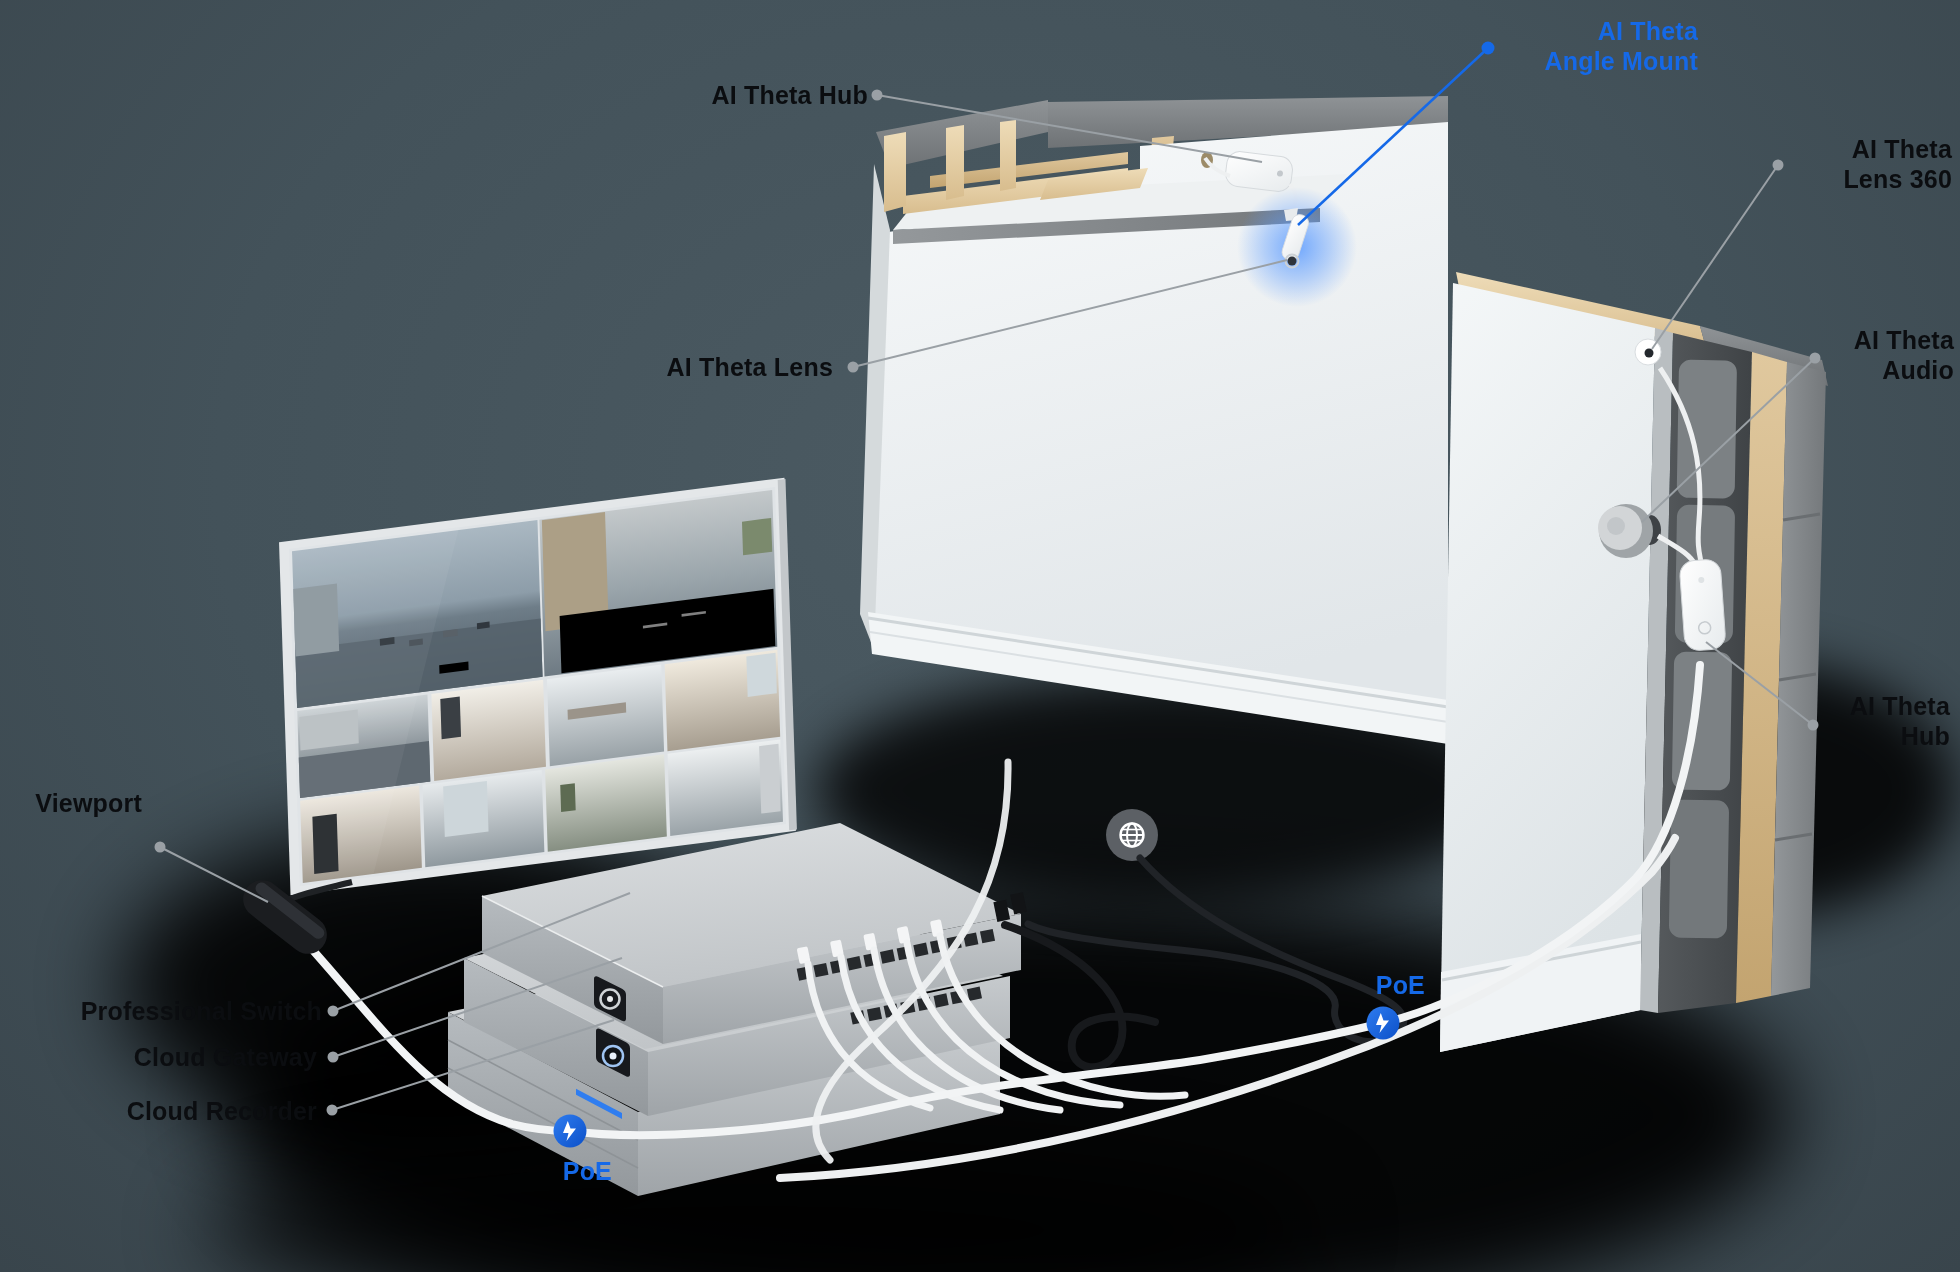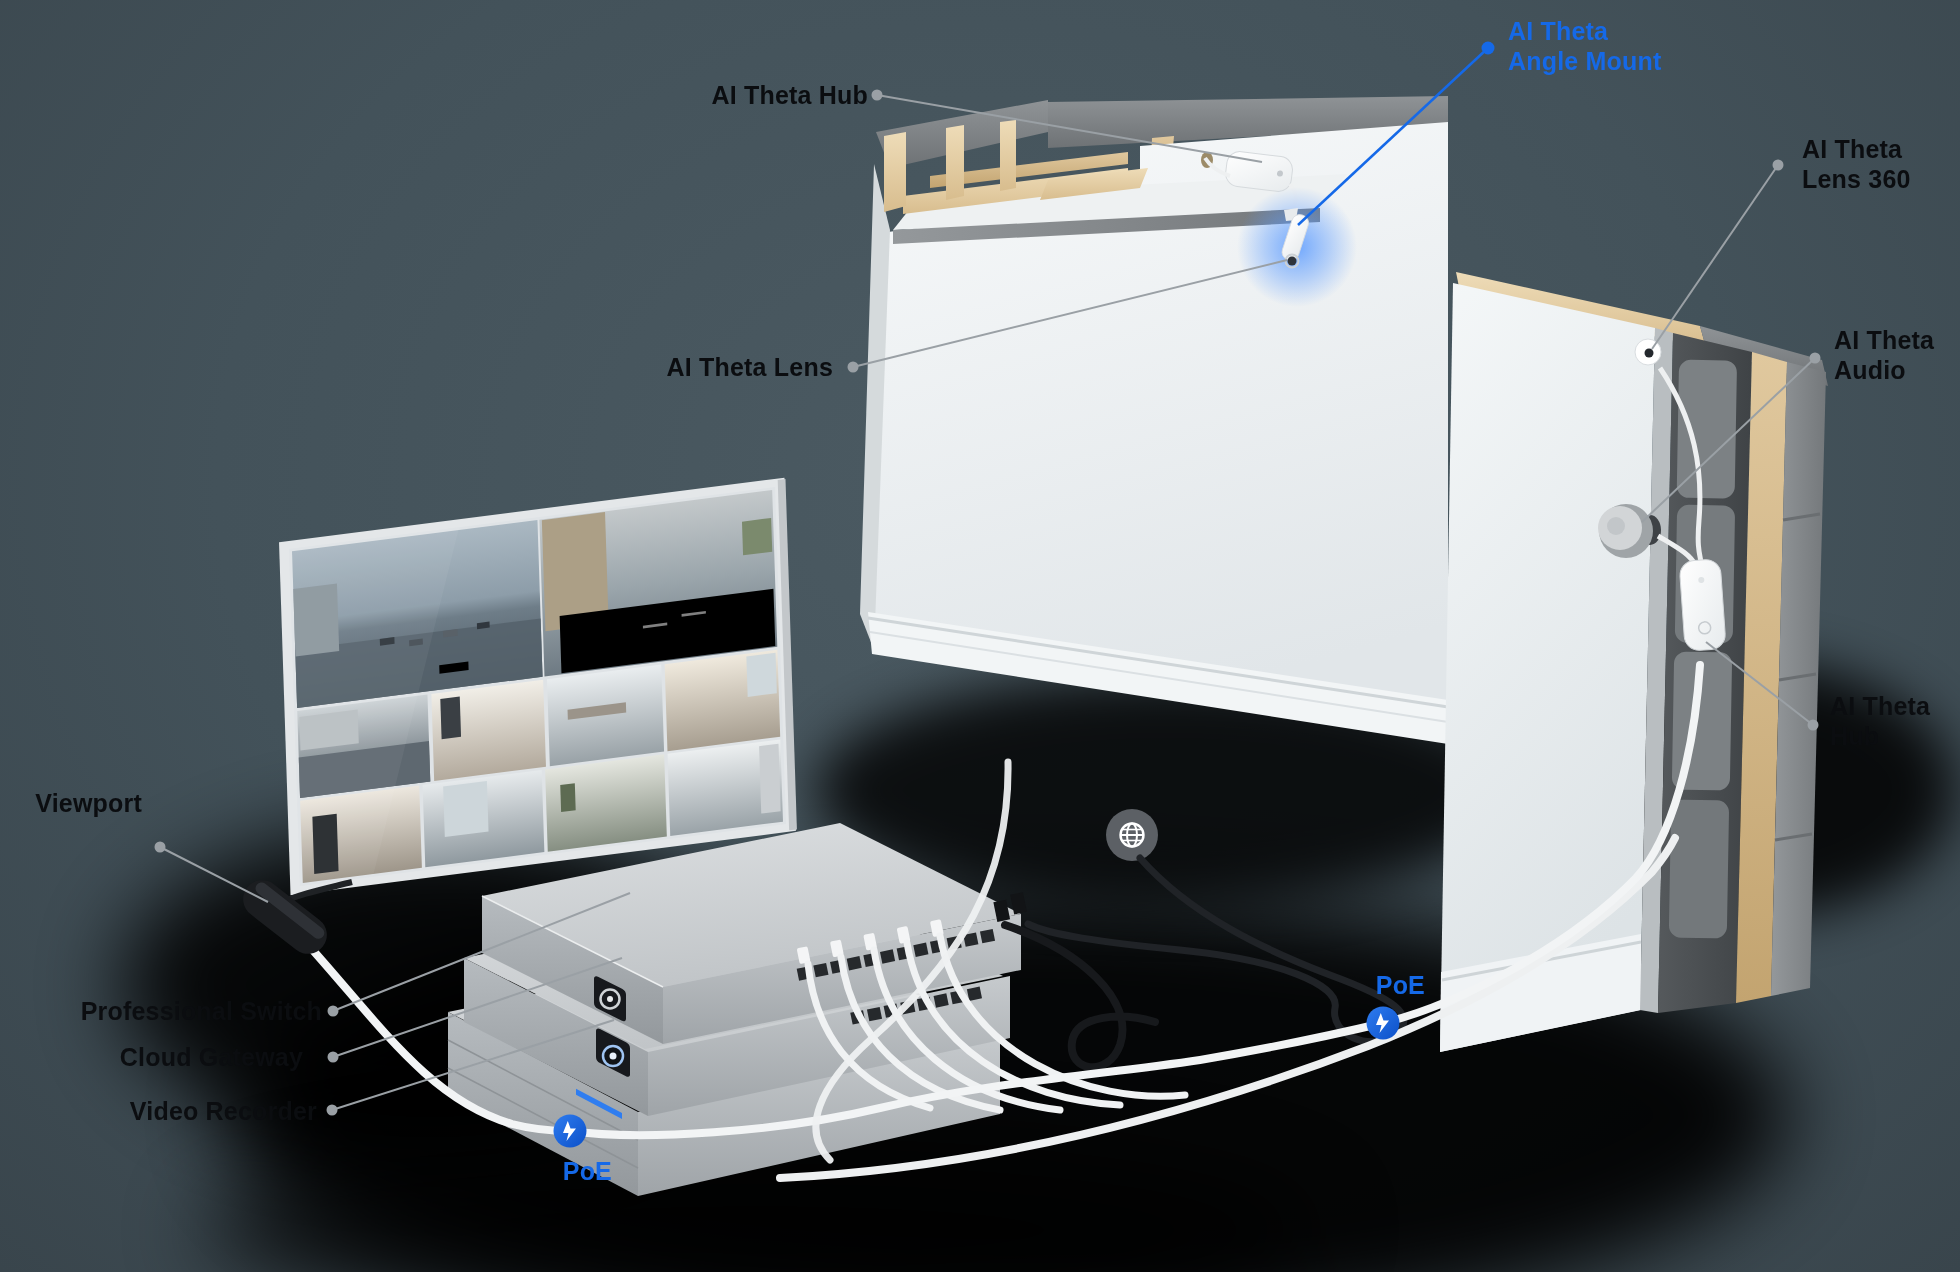--- a/index.html
+++ b/index.html
@@ -1,32 +1,32 @@
 <!DOCTYPE html>
 <html><head>
 <meta charset="utf-8">
 <style>
   html,body{margin:0;padding:0;background:#43525a;}
   .stage{position:relative;width:1960px;height:1272px;overflow:hidden;
          font-family:"Liberation Sans", sans-serif;background:radial-gradient(ellipse at 50% 38%, #4b5a62 0%, #43525a 55%, #39454c 100%);}
   .scene{position:absolute;left:0;top:0;}
   .label{position:absolute;font-size:25px;font-weight:bold;line-height:30px;
-         color:#0b0d10;white-space:pre-line;letter-spacing:.2px;}
+         color:#0b0d10;white-space:pre-line;letter-spacing:.2px;text-align:right;}
   .label.blue{color:#1569e8;}
   .label.alignr{text-align:right;}
   .label.alignc{text-align:right;}
   .l-hub-top{left:618px;top:80px;width:250px;}
   .l-angle-mount{left:1508px;top:16px;width:190px;cursor:pointer;}
   .l-lens360{left:1802px;top:134px;width:150px;}
   .l-lens{left:610px;top:352px;width:223px;}
   .l-audio{left:1834px;top:325px;width:120px;}
   .l-hub-right{left:1830px;top:691px;width:120px;}
   .l-viewport{left:0px;top:788px;width:142px;}
   .l-switch{left:64px;top:996px;width:258px;}
-  .l-gateway{left:45px;top:1042px;width:258px;}
+  .l-gateway{left:59px;top:1042px;width:258px;}
   .l-recorder{left:59px;top:1096px;width:258px;}
   .l-poe1{left:528px;top:1156px;width:84px;}
   .l-poe2{left:1341px;top:970px;width:84px;}
 </style>
 </head>
 <body>
 
 <div class="stage">
 
 <svg class="scene" width="1960" height="1272" viewBox="0 0 1960 1272">
@@ -415,17 +415,17 @@
 <div class="label l-lens360">AI Theta
 Lens 360</div>
 <div class="label alignr l-lens">AI Theta Lens</div>
 <div class="label l-audio">AI Theta
 Audio</div>
 <div class="label l-hub-right">AI Theta
 Hub</div>
 <div class="label alignr l-viewport">Viewport</div>
 <div class="label alignr l-switch">Professional Switch</div>
 <div class="label alignr l-gateway">Cloud Gateway</div>
-<div class="label alignr l-recorder">Video Recorder</div>
+<div class="label alignr l-recorder">Cloud Recorder</div>
 <div class="label blue alignc l-poe1">PoE</div>
 <div class="label blue alignc l-poe2">PoE</div>
 
 </div>
 
 </body></html>

